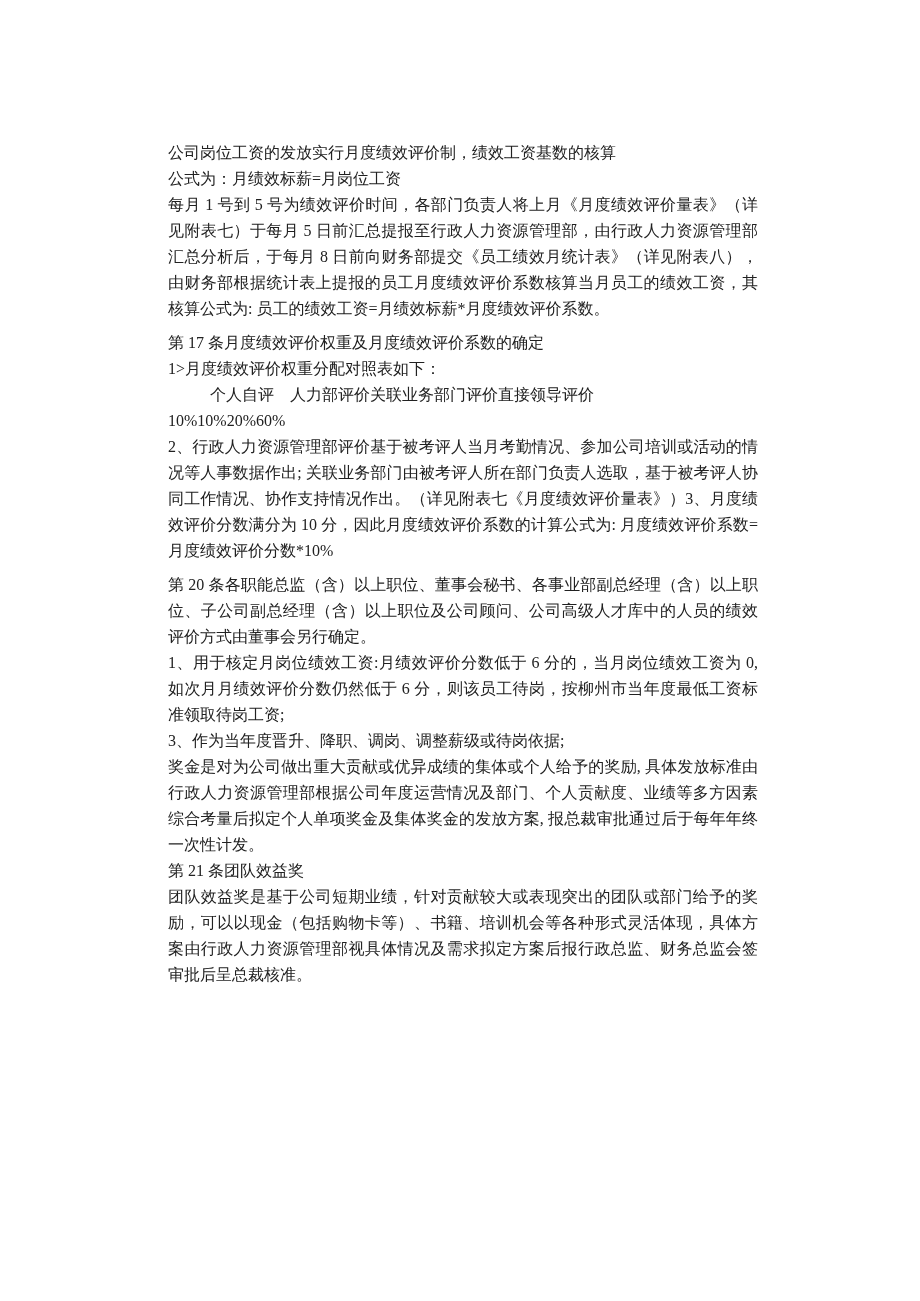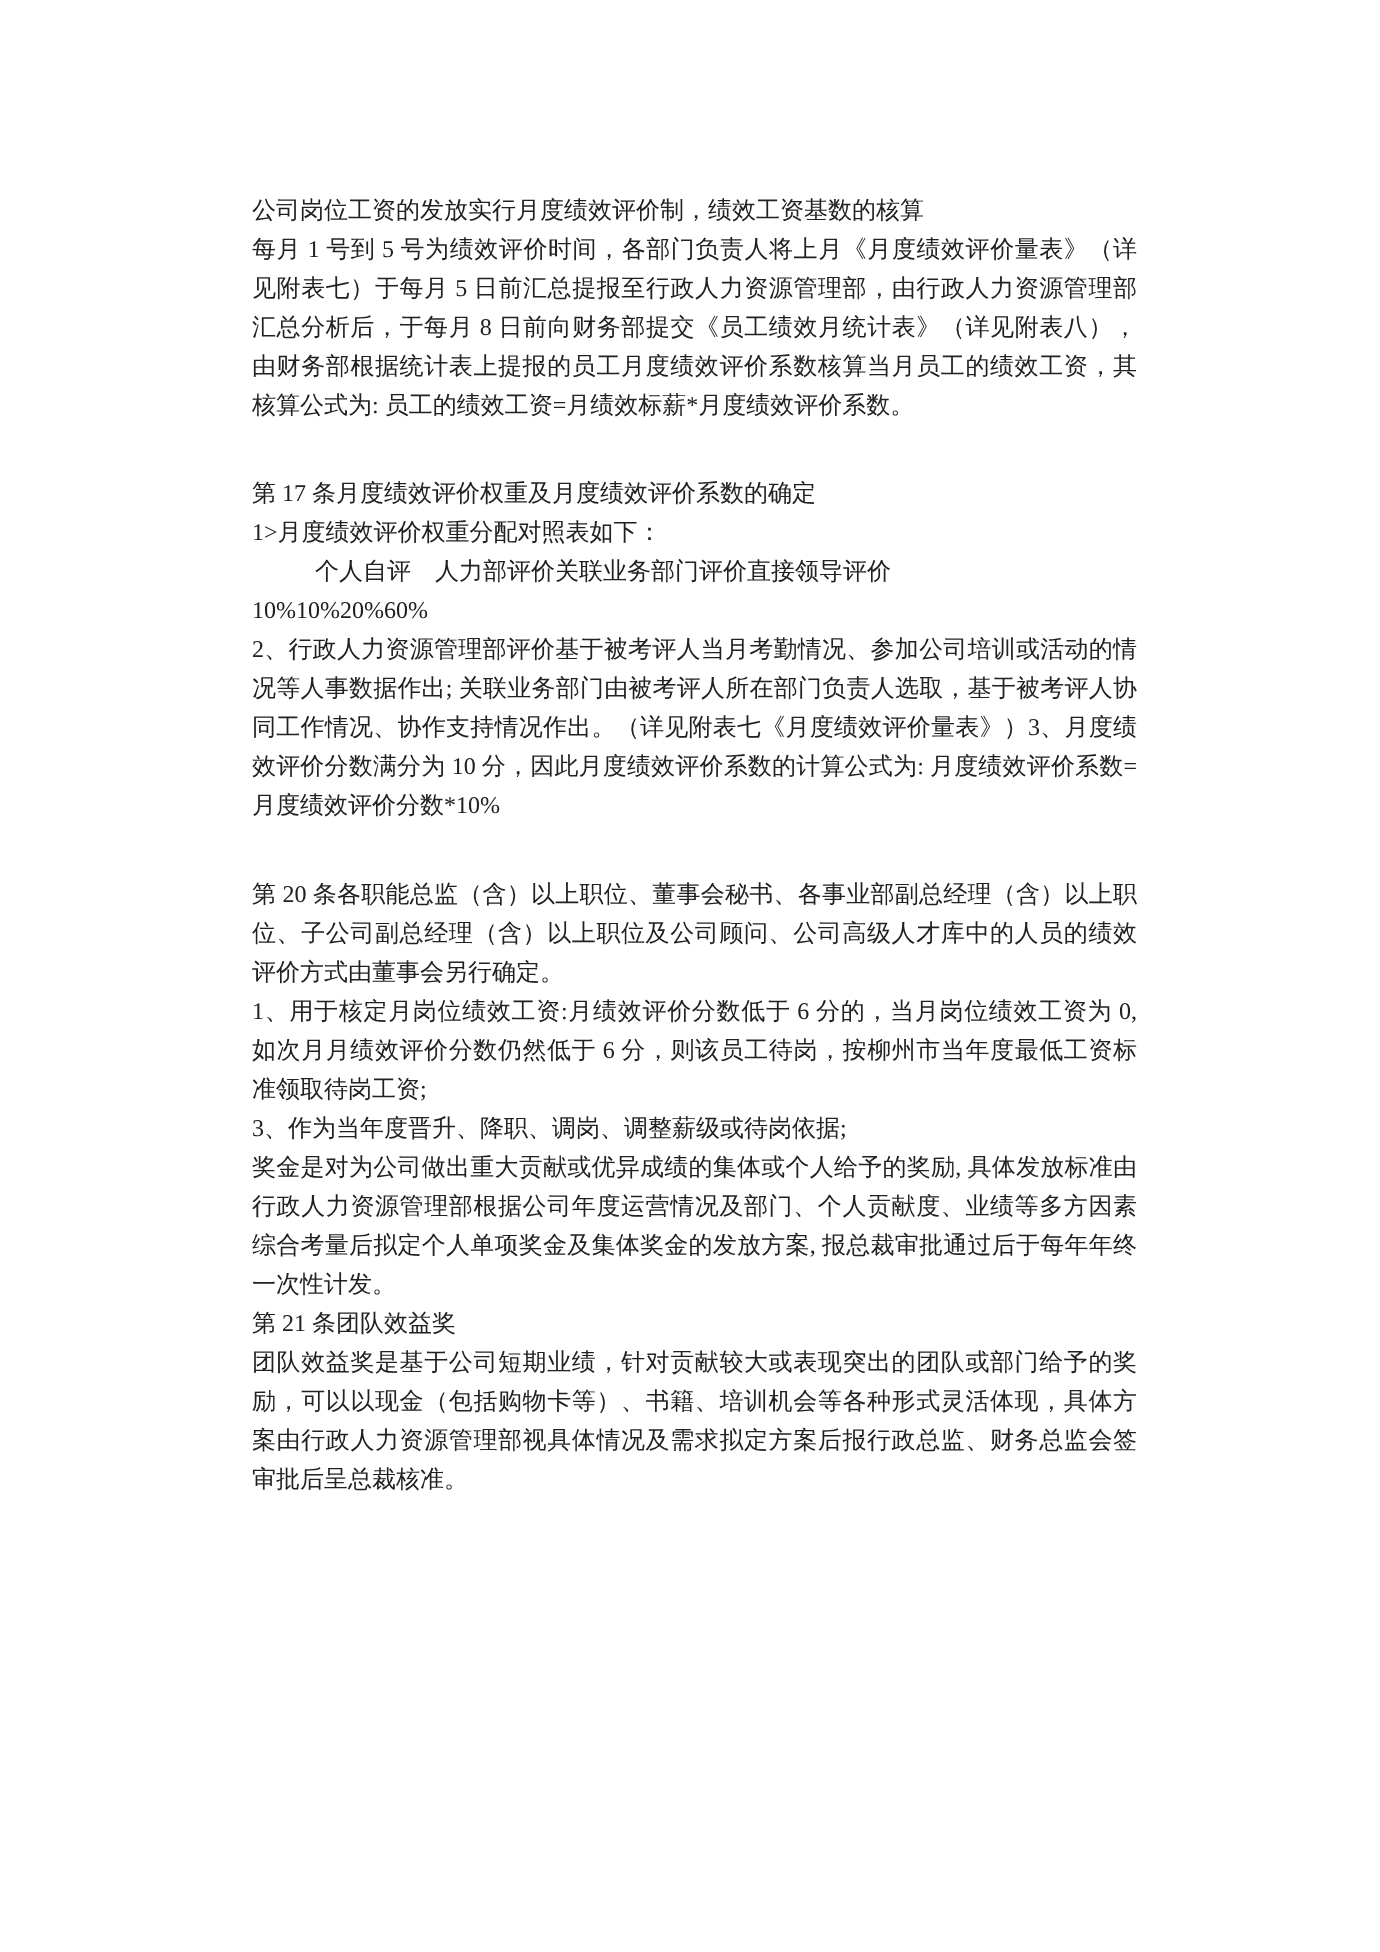--- a/index.html
+++ b/index.html
@@ -9,46 +9,47 @@
   }
   body {
     width: 920px;
     height: 1301px;
     position: relative;
     font-family: "Liberation Serif", "DejaVu Serif", serif;
   }
   .doc {
     position: absolute;
     left: 168px;
-    top: 128px;
+    top: 140px;
     width: 590px;
     font-size: 16px;
     line-height: 26px;
     color: #212121;
     text-align: justify;
   }
   .doc .line {
     margin: 0;
   }
   
   .doc .spaced {
-    margin-top: 33px;
+    margin-top: 8px;
   }
   
   .doc .pre {
     white-space: pre-wrap;
     text-align: left;
     margin-left: 42px;
   }
 </style>
 </head>
 <body>
 
 <div class="doc">
   <div class="line">公司岗位工资的发放实行月度绩效评价制，绩效工资基数的核算</div>
+  <div class="line">公式为：月绩效标薪=月岗位工资</div>
   <div class="line">每月 1 号到 5 号为绩效评价时间，各部门负责人将上月《月度绩效评价量表》（详见附表七）于每月 5 日前汇总提报至行政人力资源管理部，由行政人力资源管理部汇总分析后，于每月 8 日前向财务部提交《员工绩效月统计表》（详见附表八），由财务部根据统计表上提报的员工月度绩效评价系数核算当月员工的绩效工资，其核算公式为: 员工的绩效工资=月绩效标薪*月度绩效评价系数。</div>
   <div class="line spaced">第 17 条月度绩效评价权重及月度绩效评价系数的确定</div>
   <div class="line">1&gt;月度绩效评价权重分配对照表如下：</div>
   <div class="line pre">个人自评    人力部评价关联业务部门评价直接领导评价</div>
   <div class="line">10%10%20%60%</div>
   <div class="line">2、行政人力资源管理部评价基于被考评人当月考勤情况、参加公司培训或活动的情况等人事数据作出; 关联业务部门由被考评人所在部门负责人选取，基于被考评人协同工作情况、协作支持情况作出。（详见附表七《月度绩效评价量表》）3、月度绩效评价分数满分为 10 分，因此月度绩效评价系数的计算公式为: 月度绩效评价系数=月度绩效评价分数*10%</div>
   <div class="line spaced">第 20 条各职能总监（含）以上职位、董事会秘书、各事业部副总经理（含）以上职位、子公司副总经理（含）以上职位及公司顾问、公司高级人才库中的人员的绩效评价方式由董事会另行确定。</div>
   <div class="line">1、用于核定月岗位绩效工资:月绩效评价分数低于 6 分的，当月岗位绩效工资为 0, 如次月月绩效评价分数仍然低于 6 分，则该员工待岗，按柳州市当年度最低工资标准领取待岗工资;</div>
   <div class="line">3、作为当年度晋升、降职、调岗、调整薪级或待岗依据;</div>
   <div class="line">奖金是对为公司做出重大贡献或优异成绩的集体或个人给予的奖励, 具体发放标准由行政人力资源管理部根据公司年度运营情况及部门、个人贡献度、业绩等多方因素综合考量后拟定个人单项奖金及集体奖金的发放方案, 报总裁审批通过后于每年年终一次性计发。</div>

